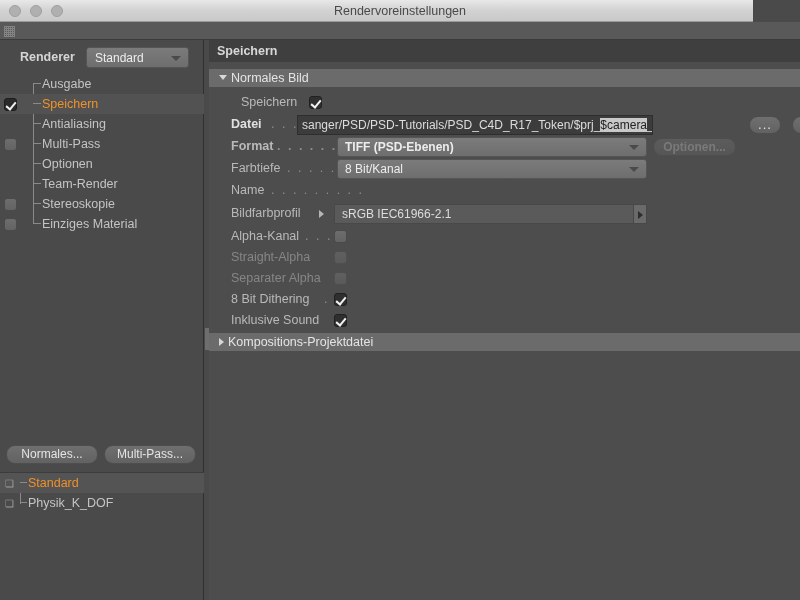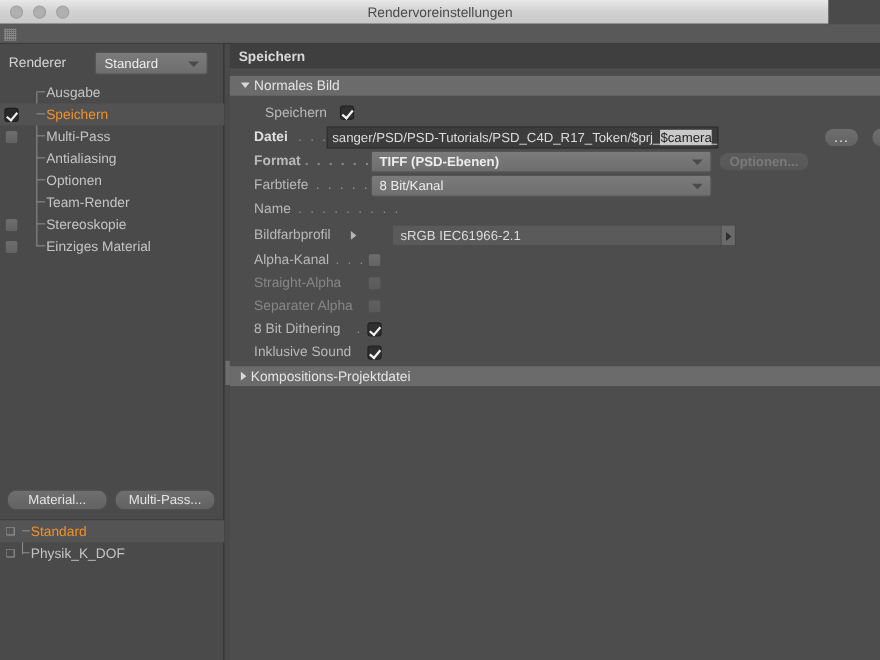--- a/index.html
+++ b/index.html
@@ -88,22 +88,22 @@
     border-right: 1px solid #303030;
     box-sizing: border-box;
   }
   .renderer-row {
     position: absolute;
     top: 6px; left: 0;
     width: 204px; height: 24px;
   }
   .renderer-label {
     position: absolute;
-    left: 8px; top: 4px;
-    font-weight: normal;
+    left: 20px; top: 4px;
+    font-weight: bold;
     font-size: 12.5px;
     color: #d5d5d5;
   }
   .combo {
     position: relative;
     background: linear-gradient(to bottom, #7b7b7b, #6e6e6e);
     border: 1px solid #555;
     border-radius: 3px;
     box-sizing: border-box;
     color: #ededed;
@@ -394,21 +394,20 @@
     height: 20px;
     line-height: 19px;
     background: #5a5a5a;
     border: 1px solid #484848;
     box-sizing: border-box;
     color: #dcdcdc;
     font-size: 12px;
     padding-left: 7px;
     white-space: nowrap;
     overflow: hidden;
-    margin-left: 22px;
   }
   .profile-arrow {
     position: absolute;
     right: 0; top: 0;
     width: 12px; height: 18px;
     background: #6a6a6a;
     border-left: 1px solid #484848;
   }
   .profile-arrow:after {
     content:"";
@@ -470,54 +469,54 @@
         <div class="tree-label">Ausgabe</div>
       </div>
 
       <div class="tree-row sel">
         <div class="tree-cb checked"></div>
         <div class="tree-stem"></div>
         <div class="tree-label active">Speichern</div>
       </div>
 
       <div class="tree-row">
-        <div class="tree-cb"></div>
-        <div class="tree-stem"></div>
-        <div class="tree-label">Multi-Pass</div>
-      </div>
-
-      <div class="tree-row">
         <div class="tree-stem"></div>
         <div class="tree-label">Antialiasing</div>
-      </div>
-
-      <div class="tree-row">
-        <div class="tree-stem"></div>
-        <div class="tree-label">Optionen</div>
-      </div>
-
-      <div class="tree-row">
-        <div class="tree-stem"></div>
-        <div class="tree-label">Team-Render</div>
       </div>
 
       <div class="tree-row">
         <div class="tree-cb"></div>
         <div class="tree-stem"></div>
-        <div class="tree-label">Stereoskopie</div>
+        <div class="tree-label">Multi-Pass</div>
+      </div>
+
+      <div class="tree-row">
+        <div class="tree-stem"></div>
+        <div class="tree-label">Optionen</div>
+      </div>
+
+      <div class="tree-row">
+        <div class="tree-stem"></div>
+        <div class="tree-label">Team-Render</div>
       </div>
 
       <div class="tree-row">
         <div class="tree-cb"></div>
         <div class="tree-stem"></div>
+        <div class="tree-label">Stereoskopie</div>
+      </div>
+
+      <div class="tree-row">
+        <div class="tree-cb"></div>
+        <div class="tree-stem"></div>
         <div class="tree-label">Einziges Material</div>
       </div>
     </div>
 
-    <div class="btn effekte-btn">Material...</div>
+    <div class="btn effekte-btn">Normales...</div>
     <div class="btn multipass-btn">Multi-Pass...</div>
 
     <div class="eff-list">
       <div class="eff-trunk"></div>
       <div class="eff-row sel">
         <div class="eff-icon">❏</div>
         <div class="eff-stem"></div>
         <div class="eff-label active">Standard</div>
       </div>
       <div class="eff-row">

